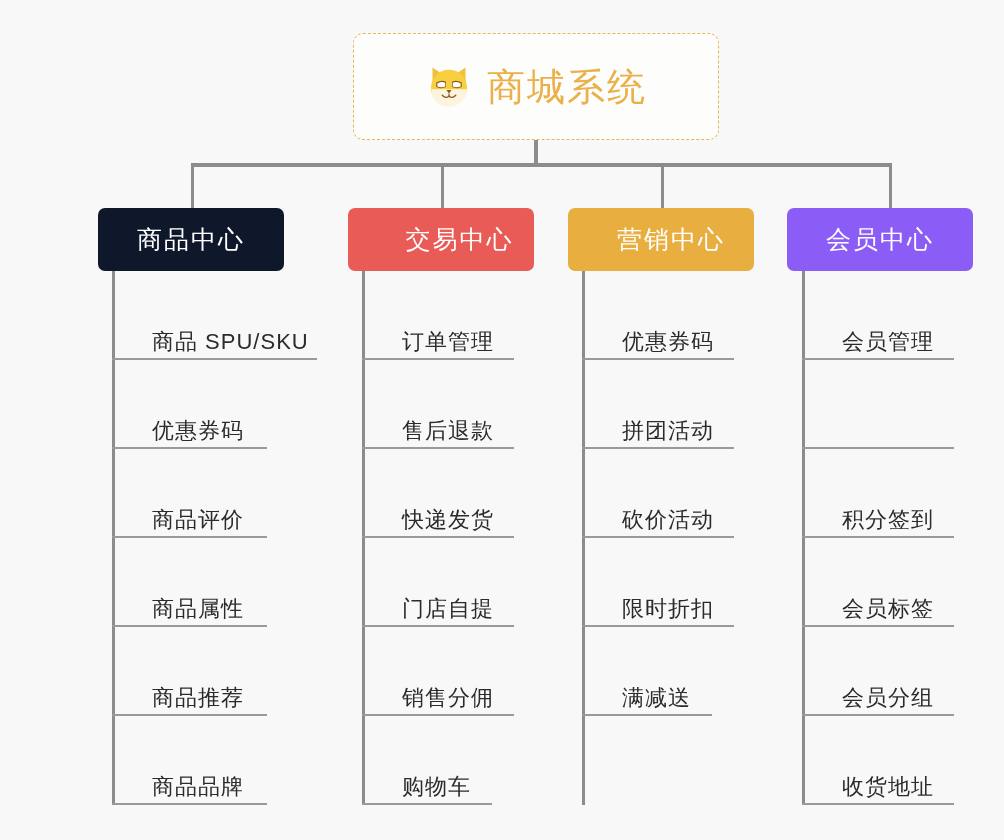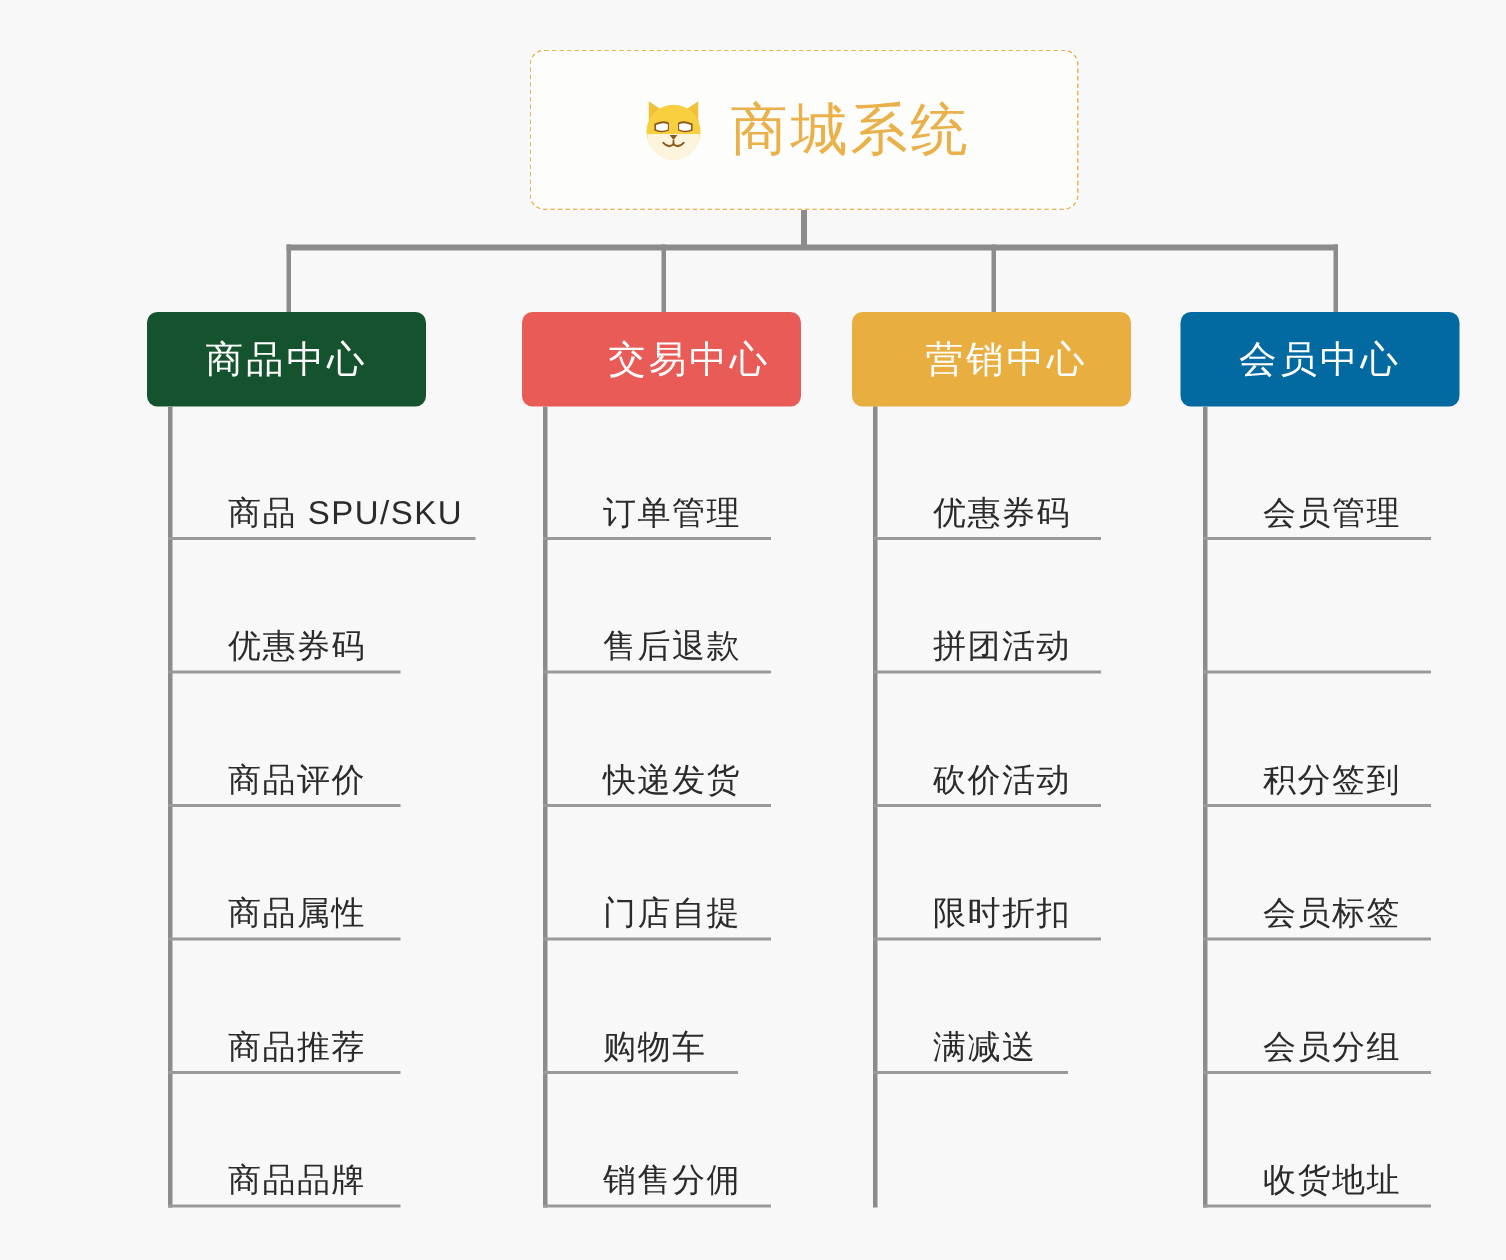--- a/index.html
+++ b/index.html
@@ -141,30 +141,30 @@
 
   <div class="conn conn-v" style="left:493px; top:140px; width:4px; height:25px;"></div>
 
   <div class="conn conn-h" style="left:150px; top:163px; width:701px; height:4px;"></div>
 
   <div class="conn conn-v" style="left:150px; top:163px; height:45px;"></div>
   <div class="conn conn-v" style="left:400px; top:163px; height:45px;"></div>
   <div class="conn conn-v" style="left:620px; top:163px; height:45px;"></div>
   <div class="conn conn-v" style="left:848px; top:163px; height:45px;"></div>
 
-  <div class="cat-box" style="left:57px; top:208px; width:186px; background:#14532d;">
+  <div class="cat-box" style="left:57px; top:208px; width:186px; background:#0f172a;">
     <span>商品中心</span>
   </div>
   <div class="cat-box" style="left:307px; top:208px; width:186px; background:#e95b57;padding-left:37px;">
     <span>交易中心</span>
   </div>
   <div class="cat-box" style="left:527px; top:208px; width:186px; background:#e8ae3f;padding-left:20px;">
     <span>营销中心</span>
   </div>
-  <div class="cat-box" style="left:746px; top:208px; width:186px; background:#0369a1;">
+  <div class="cat-box" style="left:746px; top:208px; width:186px; background:#8b5cf6;">
     <span>会员中心</span>
   </div>
 
   <div class="col" style="left:71px; width:215px;">
     <div class="col-rail" style="height:534px;"></div>
     <div class="leaf">
       <span class="leaf-line" style="width:205px;"></span>
       <span class="leaf-label">商品 SPU/SKU</span>
     </div>
     <div class="leaf">
@@ -201,27 +201,27 @@
     </div>
     <div class="leaf">
       <span class="leaf-line" style="width:152px;"></span>
       <span class="leaf-label">快递发货</span>
     </div>
     <div class="leaf">
       <span class="leaf-line" style="width:152px;"></span>
       <span class="leaf-label">门店自提</span>
     </div>
     <div class="leaf">
+      <span class="leaf-line" style="width:152px;"></span>
+      <span class="leaf-label">销售分佣</span>
+    </div>
+    <div class="leaf">
       <span class="leaf-line" style="width:130px;"></span>
       <span class="leaf-label">购物车</span>
     </div>
-    <div class="leaf">
-      <span class="leaf-line" style="width:152px;"></span>
-      <span class="leaf-label">销售分佣</span>
-    </div>
   </div>
 
   <div class="col" style="left:541px; width:160px;">
     <div class="col-rail" style="height:534px;"></div>
     <div class="leaf">
       <span class="leaf-line" style="width:152px;"></span>
       <span class="leaf-label">优惠券码</span>
     </div>
     <div class="leaf">
       <span class="leaf-line" style="width:152px;"></span>

